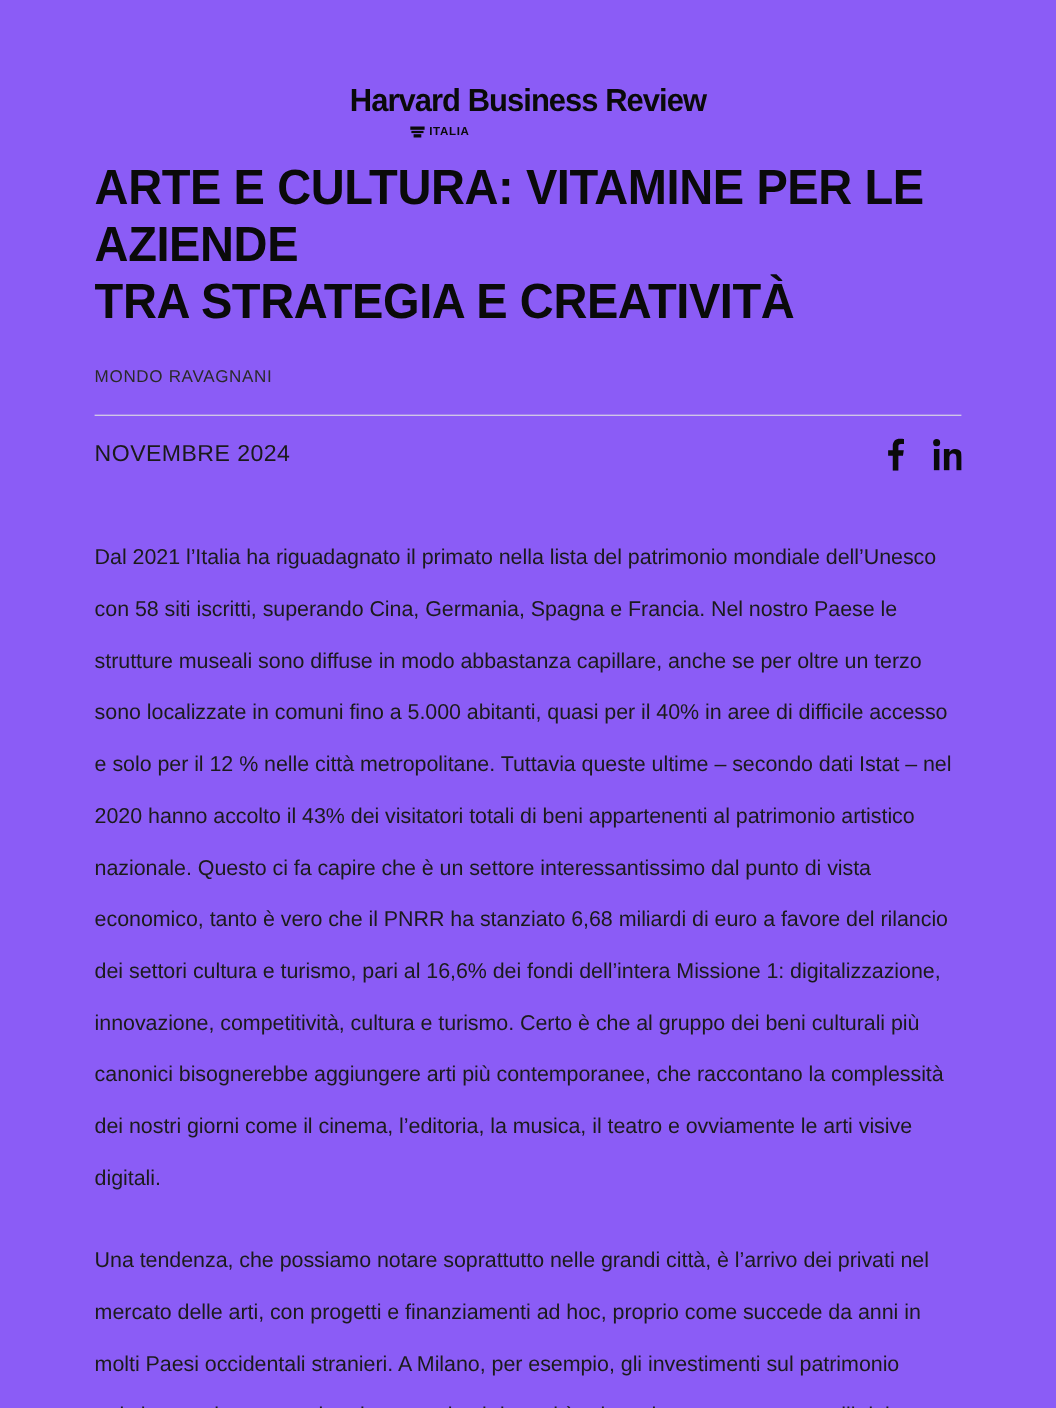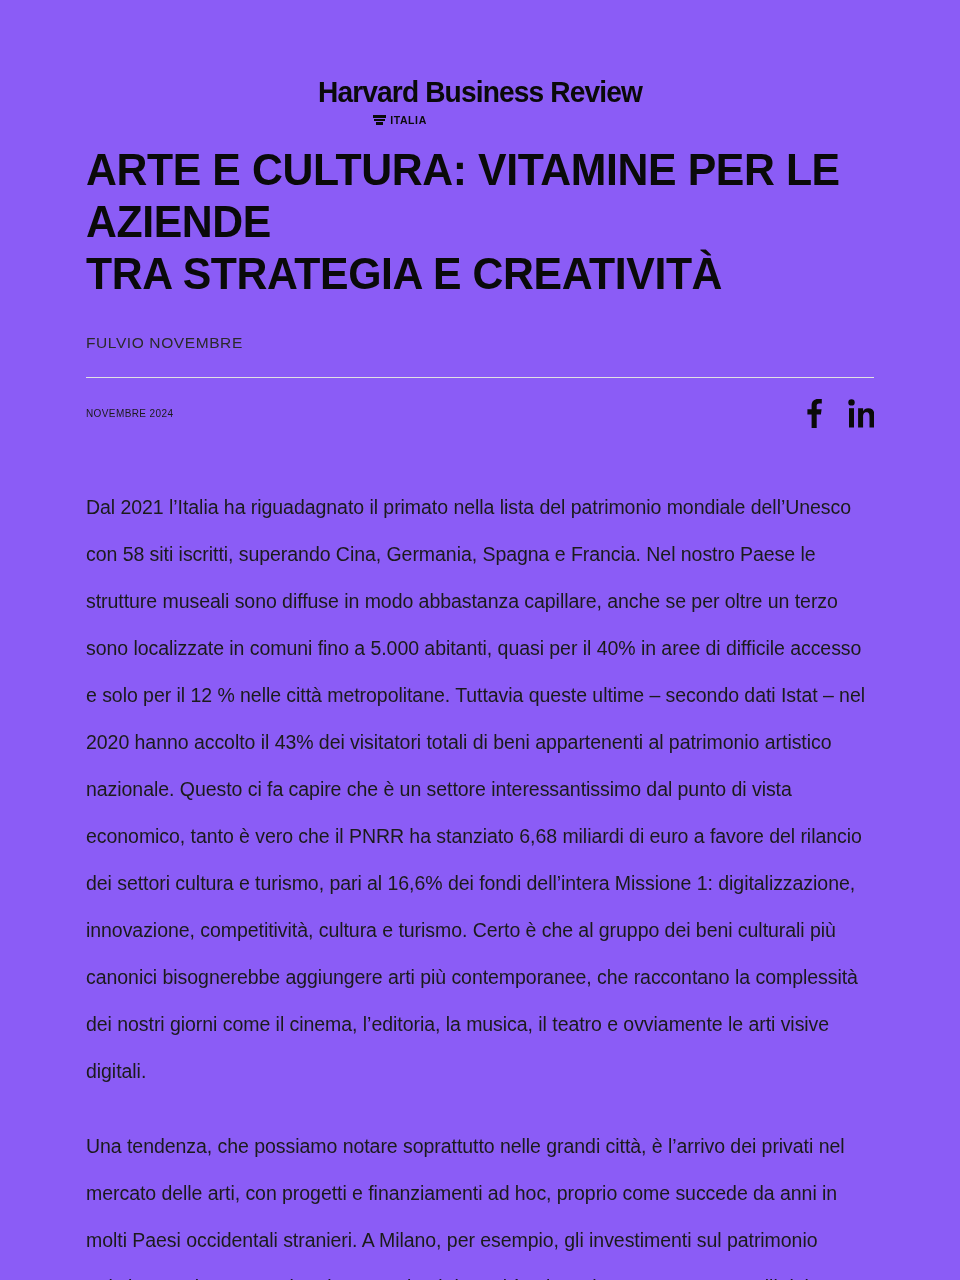--- a/index.html
+++ b/index.html
@@ -111,21 +111,21 @@
     width: 100%;
   }
 
   .meta-row {
     margin-top: 20px;
     display: flex;
     align-items: center;
     justify-content: space-between;
   }
   .pubdate {
-    font-size: 10px;
+    font-size: 21px;
     letter-spacing: 0.4px;
     color: #1a1a1a;
     text-align: center;
   }
   .share {
     display: flex;
     align-items: center;
     gap: 26px;
   }
   .share-icon {
@@ -170,21 +170,21 @@
 
 
     <h1 class="headline">
       <span class="hl-group">
         <span class="hl-line">ARTE E CULTURA: VITAMINE PER LE</span>
         <span class="hl-line">AZIENDE</span>
       </span>
       <span class="hl-line">TRA STRATEGIA E CREATIVITÀ</span>
     </h1>
 
-    <div class="byline">FULVIO NOVEMBRE</div>
+    <div class="byline">MONDO RAVAGNANI</div>
 
     <div class="divider"></div>
 
     <div class="meta-row">
       <div class="pubdate">NOVEMBRE 2024</div>
       <div class="share">
         <span class="share-icon">
           <svg width="17" height="30" viewBox="0 0 17 30" aria-hidden="true">
             <path fill="currentColor" d="M11.7 30V16.4h4.2l0.7-5.1h-4.9V8.1c0-1.5 0.4-2.5 2.5-2.5h2.6V1.1C16.3 1 14.8 0.9 13 0.9c-3.8 0-6.4 2.3-6.4 6.6v3.8H2.4v5.1h4.2V30h5.1z"></path>
           </svg>

